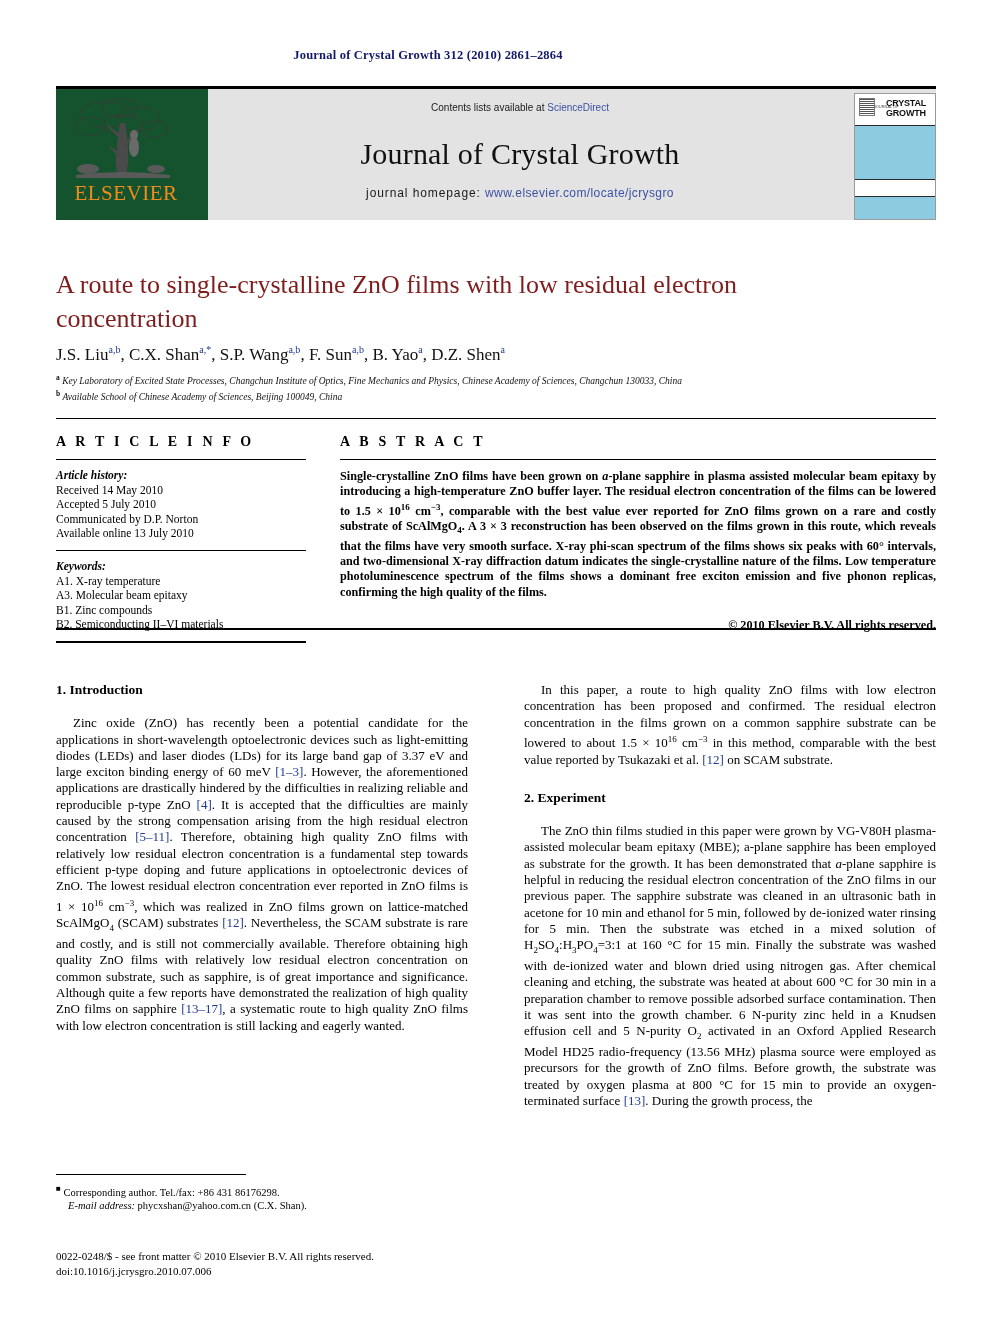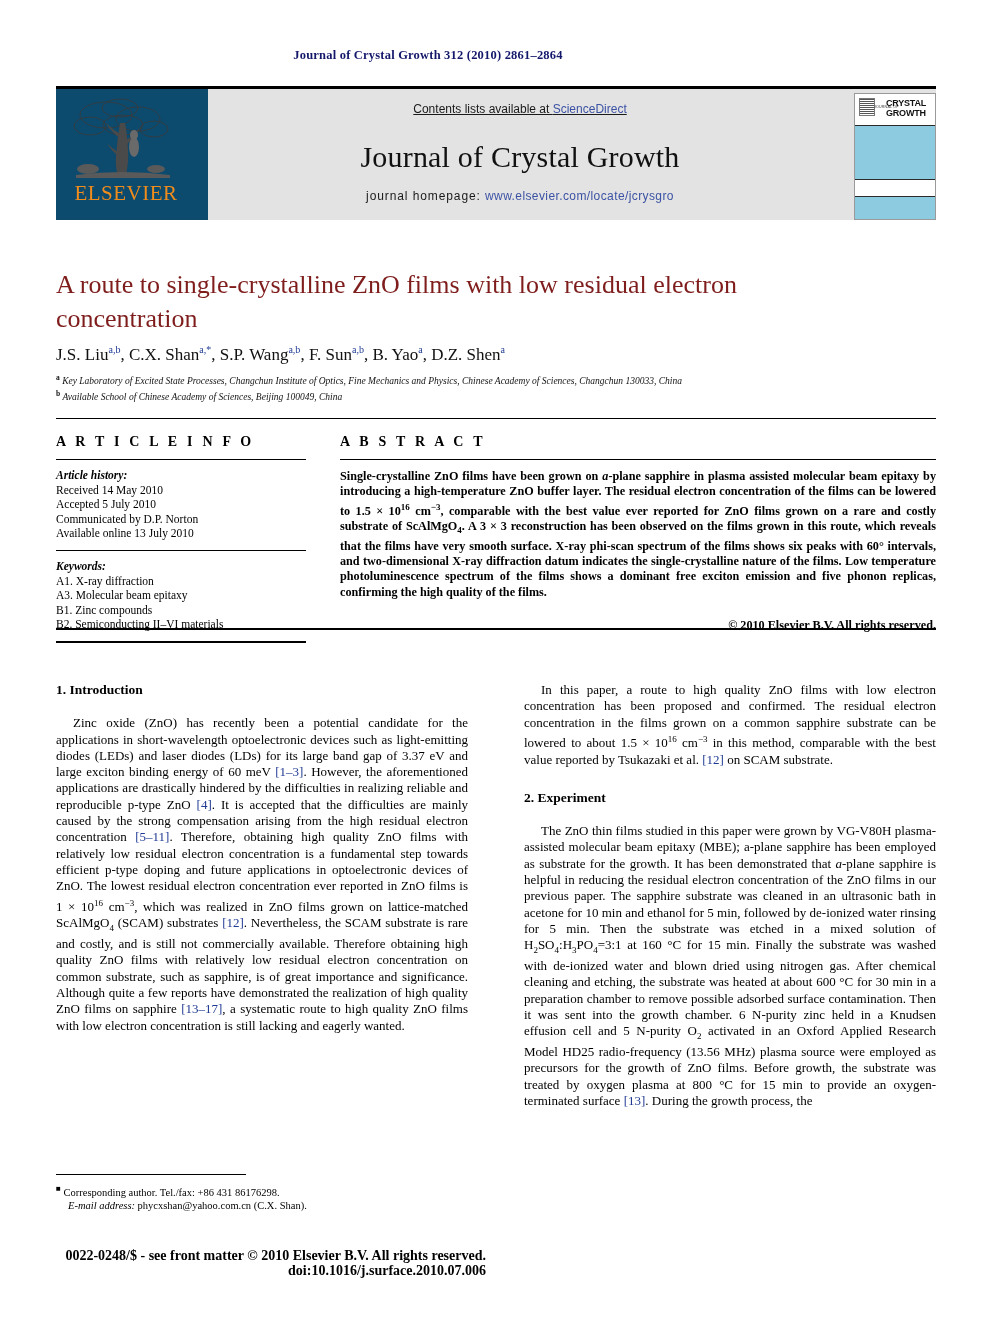--- a/index.html
+++ b/index.html
@@ -57,21 +57,21 @@
     top: 3px;
     left: 0;
     width: 880px;
     height: 131px;
     display: flex;
     align-items: stretch;
   }
   .elsevier-block {
     width: 152px;
     flex: 0 0 152px;
-    background: #0c4a6e;
+    background: #14532d;
     position: relative;
   }
   .elsevier-tree {
     position: absolute;
     top: 6px;
     left: 12px;
     width: 110px;
     height: 86px;
   }
   .elsevier-word {
@@ -87,23 +87,22 @@
   }
   .center-block {
     flex: 1 1 auto;
     background: #e3e3e3;
     position: relative;
     text-align: center;
   }
   .contents-line {
     margin-top: 13px;
     font-family: "Liberation Sans", sans-serif;
-    font-size: 12px;
+    font-size: 10px;
     color: #1a1a1a;
-    text-decoration: underline;
   }
   .sd-link {
     color: #3b52a4;
   }
   .journal-name {
     margin-top: 24px;
     font-family: "Liberation Serif", serif;
     font-size: 30px;
     color: #111111;
     letter-spacing: 0.2px;
@@ -339,24 +338,23 @@
     font-size: 8px;
   }
   .footnote .em {
     font-style: italic;
   }
   .issn {
     position: absolute;
     left: 56px;
     top: 1249px;
     width: 430px;
-    font-size: 14px;
+    font-size: 11px;
     line-height: 14.6px;
-    font-weight: 700;
-    text-align: right;
+    font-weight: 400;
   }
 </style>
 </head>
 <body>
 
 <div class="page">
 
   <div class="running-head">Journal of Crystal Growth 312 (2010) 2861–2864</div>
 
   <div class="masthead">
@@ -435,21 +433,21 @@
     <div class="info-body">
       <div class="lead">Article history:</div>
       <div>Received 14 May 2010</div>
       <div>Accepted 5 July 2010</div>
       <div>Communicated by D.P. Norton</div>
       <div>Available online 13 July 2010</div>
     </div>
     <div class="hr-thin"></div>
     <div class="info-body">
       <div class="lead">Keywords:</div>
-      <div>A1. X-ray diffraction</div>
+      <div>A1. X-ray temperature</div>
       <div>A3. Molecular beam epitaxy</div>
       <div>B1. Zinc compounds</div>
       <div>B2. Semiconducting II–VI materials</div>
     </div>
     <div class="hr-med"></div>
   </div>
 
   <div class="abs-col">
     <div class="section-kicker">A B S T R A C T</div>
     <div class="hr-thin"></div>
@@ -470,16 +468,16 @@
     <p class="para">The ZnO thin films studied in this paper were grown by VG-V80H plasma-assisted molecular beam epitaxy (MBE); a-plane sapphire has been employed as substrate for the growth. It has been demonstrated that <i>a</i>-plane sapphire is helpful in reducing the residual electron concentration of the ZnO films in our previous paper. The sapphire substrate was cleaned in an ultrasonic bath in acetone for 10 min and ethanol for 5 min, followed by de-ionized water rinsing for 5 min. Then the substrate was etched in a mixed solution of H<sub class="sm">2</sub>SO<sub class="sm">4</sub>:H<sub class="sm">3</sub>PO<sub class="sm">4</sub>=3:1 at 160 °C for 15 min. Finally the substrate was washed with de-ionized water and blown dried using nitrogen gas. After chemical cleaning and etching, the substrate was heated at about 600 °C for 30 min in a preparation chamber to remove possible adsorbed surface contamination. Then it was sent into the growth chamber. 6 N-purity zinc held in a Knudsen effusion cell and 5 N-purity O<sub class="sm">2</sub> activated in an Oxford Applied Research Model HD25 radio-frequency (13.56 MHz) plasma source were employed as precursors for the growth of ZnO films. Before growth, the substrate was treated by oxygen plasma at 800 °C for 15 min to provide an oxygen-terminated surface <span class="cite">[13]</span>. During the growth process, the</p>
   </div>
 
   <div class="footer-rule"></div>
   <div class="footnote">
     <div><span class="star">■</span> <span>Corresponding author. Tel./fax: +86 431 86176298.</span></div>
     <div style="padding-left:12px"><span class="em">E-mail address:</span> <span>phycxshan@yahoo.com.cn (C.X. Shan).</span></div>
   </div>
   <div class="issn">
     <div>0022-0248/$ - see front matter © 2010 Elsevier B.V. All rights reserved.</div>
-    <div>doi:10.1016/j.surface.2010.07.006</div>
+    <div>doi:10.1016/j.jcrysgro.2010.07.006</div>
   </div>
 
 </div>
 
 </body></html>

